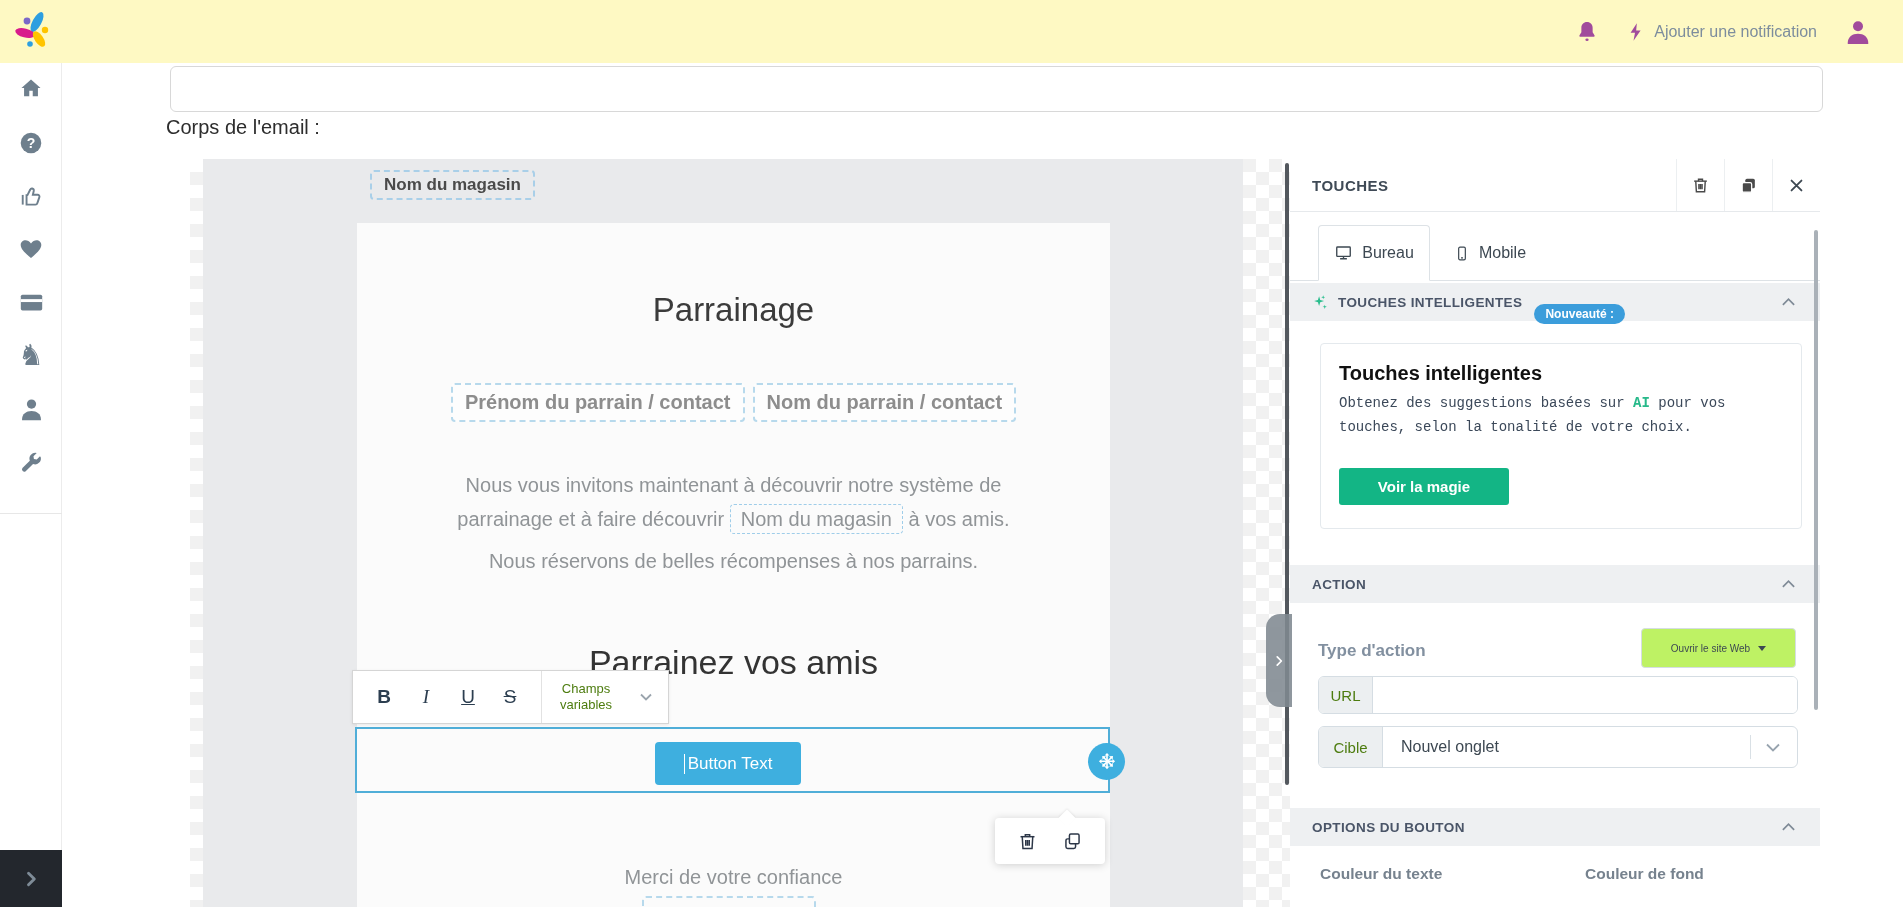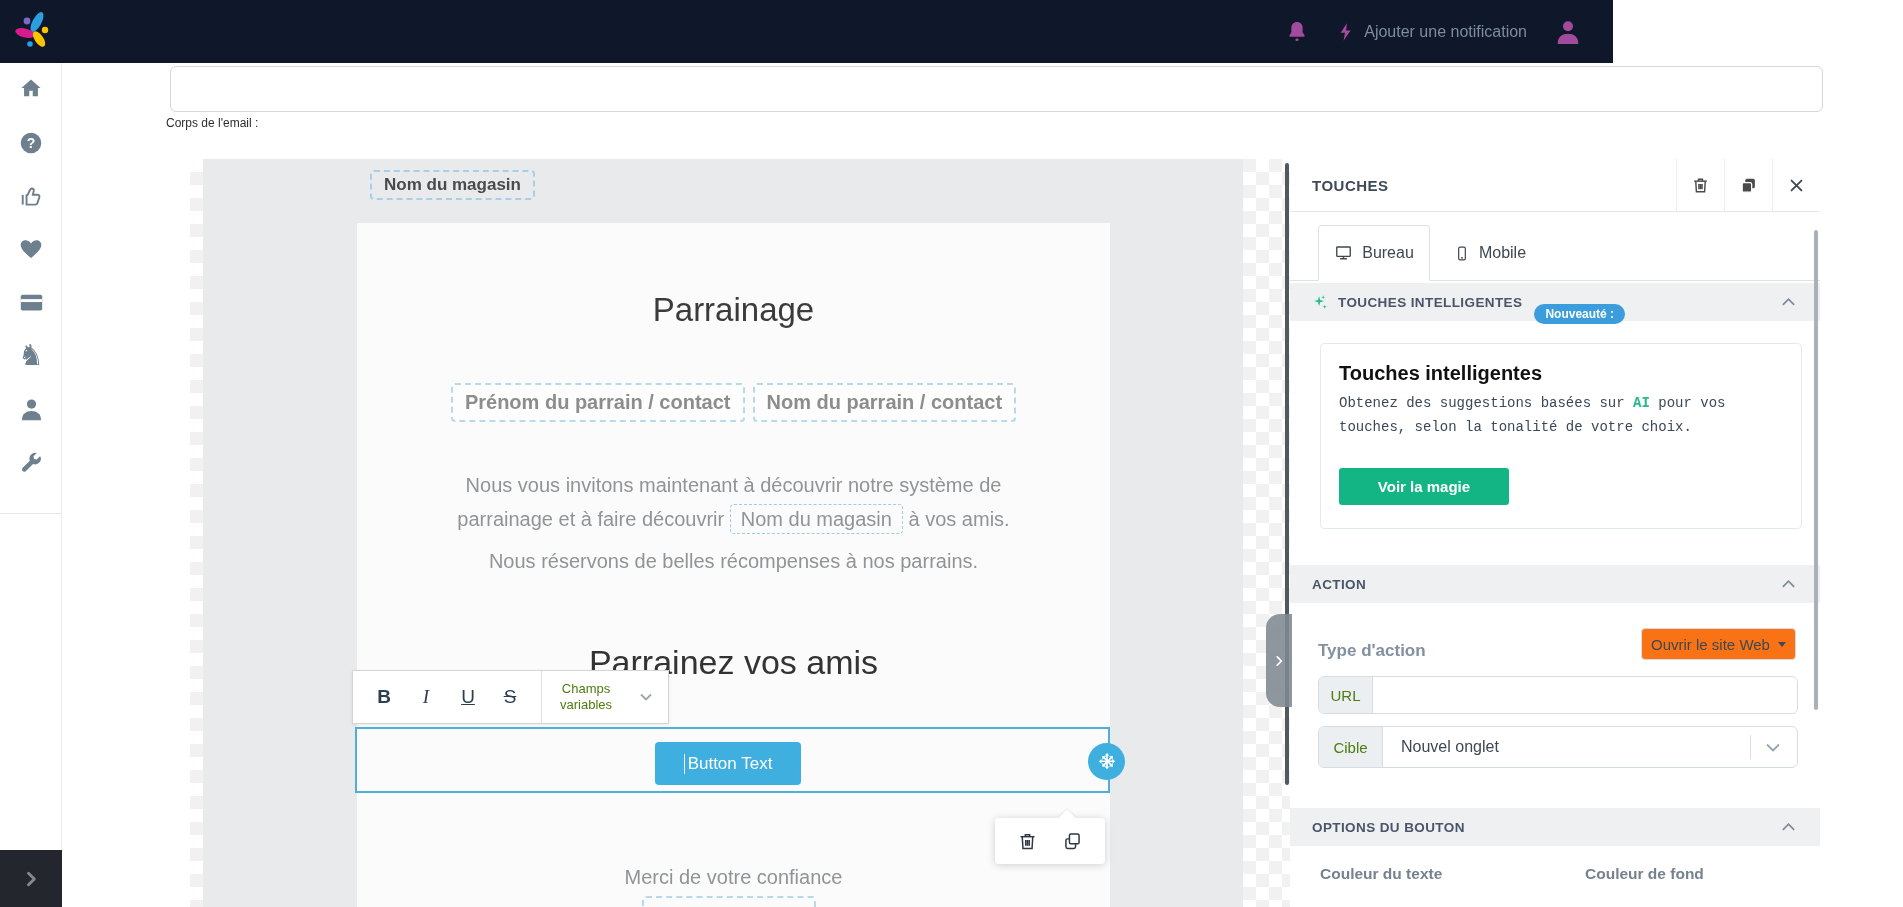--- a/index.html
+++ b/index.html
@@ -2,34 +2,34 @@
 <html><head>
 <meta charset="utf-8">
 <style>
   * { margin:0; padding:0; box-sizing:border-box; }
   html,body { width:1903px; height:907px; overflow:hidden; background:#fff;
     font-family:"Liberation Sans", sans-serif; }
   .abs { position:absolute; }
   #app { position:relative; width:1903px; height:907px; background:#fff; }
 
   
-  #topbar { left:0; top:0; width:1613px; height:63px; background:#0f172a; z-index:20;text-decoration:underline; }
+  #topbar { left:0; top:0; width:1903px; height:63px; background:#fef9c3; z-index:20;text-decoration:underline; }
   #topbar .right { position:absolute; right:30px; top:0; height:63px; display:flex; align-items:center; gap:26px; }
   .notif-label { color:#7d8d9d; font-size:16px; }
   .add-notif { display:flex; align-items:center; gap:8px; cursor:pointer; }
 
   
   #sidebar { left:0; top:63px; width:62px; height:844px; background:#fff; border-right:1px solid #ececec; z-index:15; }
   .side-ic { position:absolute; left:0; width:62px; height:40px; display:flex; align-items:center; justify-content:center; color:#6e7f8d; cursor:pointer; }
   .side-div { position:absolute; left:0; width:62px; border-top:1px solid #e7e7e7; }
   #side-expand { position:absolute; left:0; top:787px; width:62px; height:57px; background:#23272d; display:flex; align-items:center; justify-content:center; cursor:pointer; }
 
   
   #subject { left:170px; top:66px; width:1653px; height:46px; border:1px solid #d8d8d8; border-radius:6px; background:#fff; font-size:17px; padding:0 14px; color:#333; outline:none; }
-  #body-label { left:166px; top:116px; font-size:12px; color:#2d2d2d; }
+  #body-label { left:166px; top:116px; font-size:20px; color:#2d2d2d; }
 
   
   #canvas { left:190px; top:159px; width:1100px; height:748px; overflow:hidden; background-color:#fff;
     background-image:
       linear-gradient(45deg,#f1f1f1 25%,transparent 25%,transparent 75%,#f1f1f1 75%),
       linear-gradient(45deg,#f1f1f1 25%,transparent 25%,transparent 75%,#f1f1f1 75%);
     background-size:26px 26px; background-position:0 0,13px 13px; }
   #template { left:13px; top:0; width:1040px; height:748px; background:#e9eaec; }
   #store-tag { left:167px; top:11px; border:2px dashed #a9cfe8; border-radius:4px; padding:3px 12px; font-size:17px; font-weight:bold; color:#4a4a4a; cursor:pointer; }
   #card { left:154px; top:64px; width:753px; height:684px; background:#fbfbfb; }
@@ -86,21 +86,21 @@
   .sec-title { font-size:13.5px; font-weight:bold; color:#4a5568; letter-spacing:.4px; }
   .sec-chevron { position:absolute; right:24px; }
 
   #smart-card { left:30px; top:184px; width:482px; height:186px; background:#fff; border:1px solid #e4e9ed; border-radius:4px; }
   #smart-card h3 { position:absolute; left:18px; top:18px; font-size:20px; color:#111; }
   #smart-desc { position:absolute; left:18px; top:47px; width:448px; font-size:14px; line-height:24px; color:#3b4859;font-family:Liberation Mono, monospace; }
   #smart-desc .ai { color:#27b98a; font-weight:bold; }
   #magic-btn { position:absolute; left:18px; top:124px; width:170px; height:37px; background:#13b585; color:#fff; border:none; border-radius:3px; font-size:15px; font-weight:bold; cursor:pointer; }
 
   #type-row-label { left:28px; top:482px; font-size:17px; color:#8290a0; font-weight:bold; }
-  #type-dropdown { left:351px; top:469px; width:155px; height:32px; background:#f97316; border:1px solid #d5dde3; border-radius:4px; font-size:15px; color:#3d4852; display:flex; align-items:center; justify-content:center; gap:8px; cursor:pointer; }
+  #type-dropdown { left:351px; top:469px; width:155px; height:40px; background:#bef264; border:1px solid #d5dde3; border-radius:4px; font-size:10px; color:#3d4852; display:flex; align-items:center; justify-content:center; gap:8px; cursor:pointer; }
   .caret-down { width:0; height:0; border-left:4px solid transparent; border-right:4px solid transparent; border-top:5px solid #3d4852; }
 
   .input-group { position:absolute; left:28px; width:480px; border:1px solid #d5dde3; border-radius:6px; background:#fff; display:flex; overflow:hidden; }
   #url-group { top:517px; height:38px; }
   #cible-group { top:567px; height:42px; }
   .ig-addon { background:#eceff1; border-right:1px solid #d5dde3; display:flex; align-items:center; justify-content:center; font-size:15px; color:#4d7c0f; }
   #url-group .ig-addon { width:54px; }
   #cible-group .ig-addon { width:64px; }
   #url-input { flex:1; border:none; outline:none; font-size:15px; padding:0 12px; color:#3d4852; background:#fff; }
   #cible-select { flex:1; display:flex; align-items:center; padding-left:18px; font-size:16px; color:#3d4852; cursor:pointer; position:relative; }

